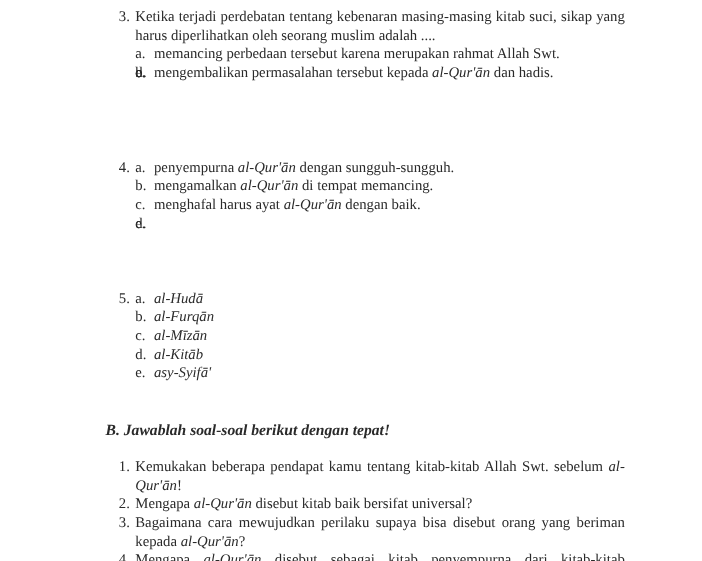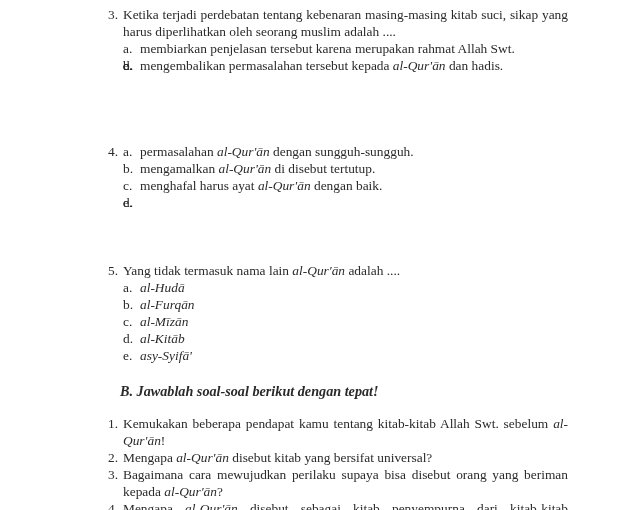--- a/index.html
+++ b/index.html
@@ -9,68 +9,67 @@
     font-size: 13.4px; color: #2a2a2a; line-height: 17px;
   }
   .page { position: absolute; left: 0; top: 0; width: 638px; height: 510px; }
   .q { position: absolute; left: 108px; width: 460px; }
   .q .num { position: absolute; left: 0; top: 0; width: 16px; }
   .q .stem { margin-left: 15px; text-align: justify; }
   .opts { list-style: none; margin: 0; padding: 0 0 0 15px; }
   .opt { position: relative; padding-left: 17px; }
   .opt .lbl { position: absolute; left: 0; top: 0; }
   i, .it { font-style: italic; }
-  .section-b { position: absolute; left: 120px; top: 383px; font-weight: bold; font-style: italic; font-size: 14.2px; }
+  .section-b { position: absolute; left: 96px; top: 383px; font-weight: bold; font-style: italic; font-size: 14.2px; }
   .essay { position: absolute; left: 108px; top: 415px; width: 460px; }
   .essay .item { position: relative; padding-left: 15px; text-align: justify; }
   .essay .item .num { position: absolute; left: 0; top: 0; }
   .essay .item.last { text-align-last: justify; }
 </style>
 </head>
 <body>
 
 <div class="page">
 
   <div class="q" style="top:6px;">
     <span class="num">3.</span>
     <div class="stem">Ketika terjadi perdebatan tentang kebenaran masing-masing kitab suci, sikap yang harus diperlihatkan oleh seorang muslim adalah ....</div>
     <ul class="opts">
-      <li class="opt"><span class="lbl">a.</span><span>membiarkan penjelasan tersebut karena merupakan rahmat Allah Swt.</span></li>
+      <li class="opt"><span class="lbl">a.</span><span>memancing perbedaan tersebut karena merupakan rahmat Allah Swt.</span></li>
       <li class="opt"><span class="lbl">b.</span></li>
       <li class="opt"><span class="lbl">c.</span></li>
       <li class="opt"><span class="lbl">d.</span></li>
       <li class="opt"><span class="lbl">e.</span><span>mengembalikan permasalahan tersebut kepada </span><i>al-Qur'ān</i><span> dan hadis.</span></li>
     </ul>
   </div>
 
   <div class="q" style="top:143px;">
     <span class="num">4.</span>
     <ul class="opts">
-      <li class="opt"><span class="lbl">a.</span><span>permasalahan </span><i>al-Qur'ān</i><span> dengan sungguh-sungguh.</span></li>
-      <li class="opt"><span class="lbl">b.</span><span>mengamalkan </span><i>al-Qur'ān</i><span> di disebut tertutup.</span></li>
+      <li class="opt"><span class="lbl">a.</span><span>penyempurna </span><i>al-Qur'ān</i><span> dengan sungguh-sungguh.</span></li>
+      <li class="opt"><span class="lbl">b.</span><span>mengamalkan </span><i>al-Qur'ān</i><span> di tempat memancing.</span></li>
       <li class="opt"><span class="lbl">c.</span><span>menghafal harus ayat </span><i>al-Qur'ān</i><span> dengan baik.</span></li>
       <li class="opt"><span class="lbl">d.</span></li>
       <li class="opt"><span class="lbl">e.</span></li>
     </ul>
   </div>
 
   <div class="q" style="top:262px;">
     <span class="num">5.</span>
-    <div class="stem"><span>Yang tidak termasuk nama lain </span><i>al-Qur'ān</i><span> adalah ....</span></div>
     <ul class="opts">
       <li class="opt"><span class="lbl">a.</span><i>al-Hudā</i></li>
       <li class="opt"><span class="lbl">b.</span><i>al-Furqān</i></li>
       <li class="opt"><span class="lbl">c.</span><i>al-Mīzān</i></li>
       <li class="opt"><span class="lbl">d.</span><i>al-Kitāb</i></li>
       <li class="opt"><span class="lbl">e.</span><i>asy-Syifā'</i></li>
     </ul>
   </div>
 
   <div class="section-b">B. Jawablah soal-soal berikut dengan tepat!</div>
 
   <div class="essay">
     <div class="item"><span class="num">1.</span><span>Kemukakan beberapa pendapat kamu tentang kitab-kitab Allah Swt. sebelum </span><i>al-Qur'ān</i><span>!</span></div>
-    <div class="item"><span class="num">2.</span><span>Mengapa </span><i>al-Qur'ān</i><span> disebut kitab yang bersifat universal?</span></div>
+    <div class="item"><span class="num">2.</span><span>Mengapa </span><i>al-Qur'ān</i><span> disebut kitab baik bersifat universal?</span></div>
     <div class="item"><span class="num">3.</span><span>Bagaimana cara mewujudkan perilaku supaya bisa disebut orang yang beriman kepada </span><i>al-Qur'ān</i><span>?</span></div>
     <div class="item last"><span class="num">4.</span><span>Mengapa </span><i>al-Qur'ān</i><span> disebut sebagai kitab penyempurna dari kitab-kitab</span></div>
   </div>
 
 </div>
 
 </body></html>

